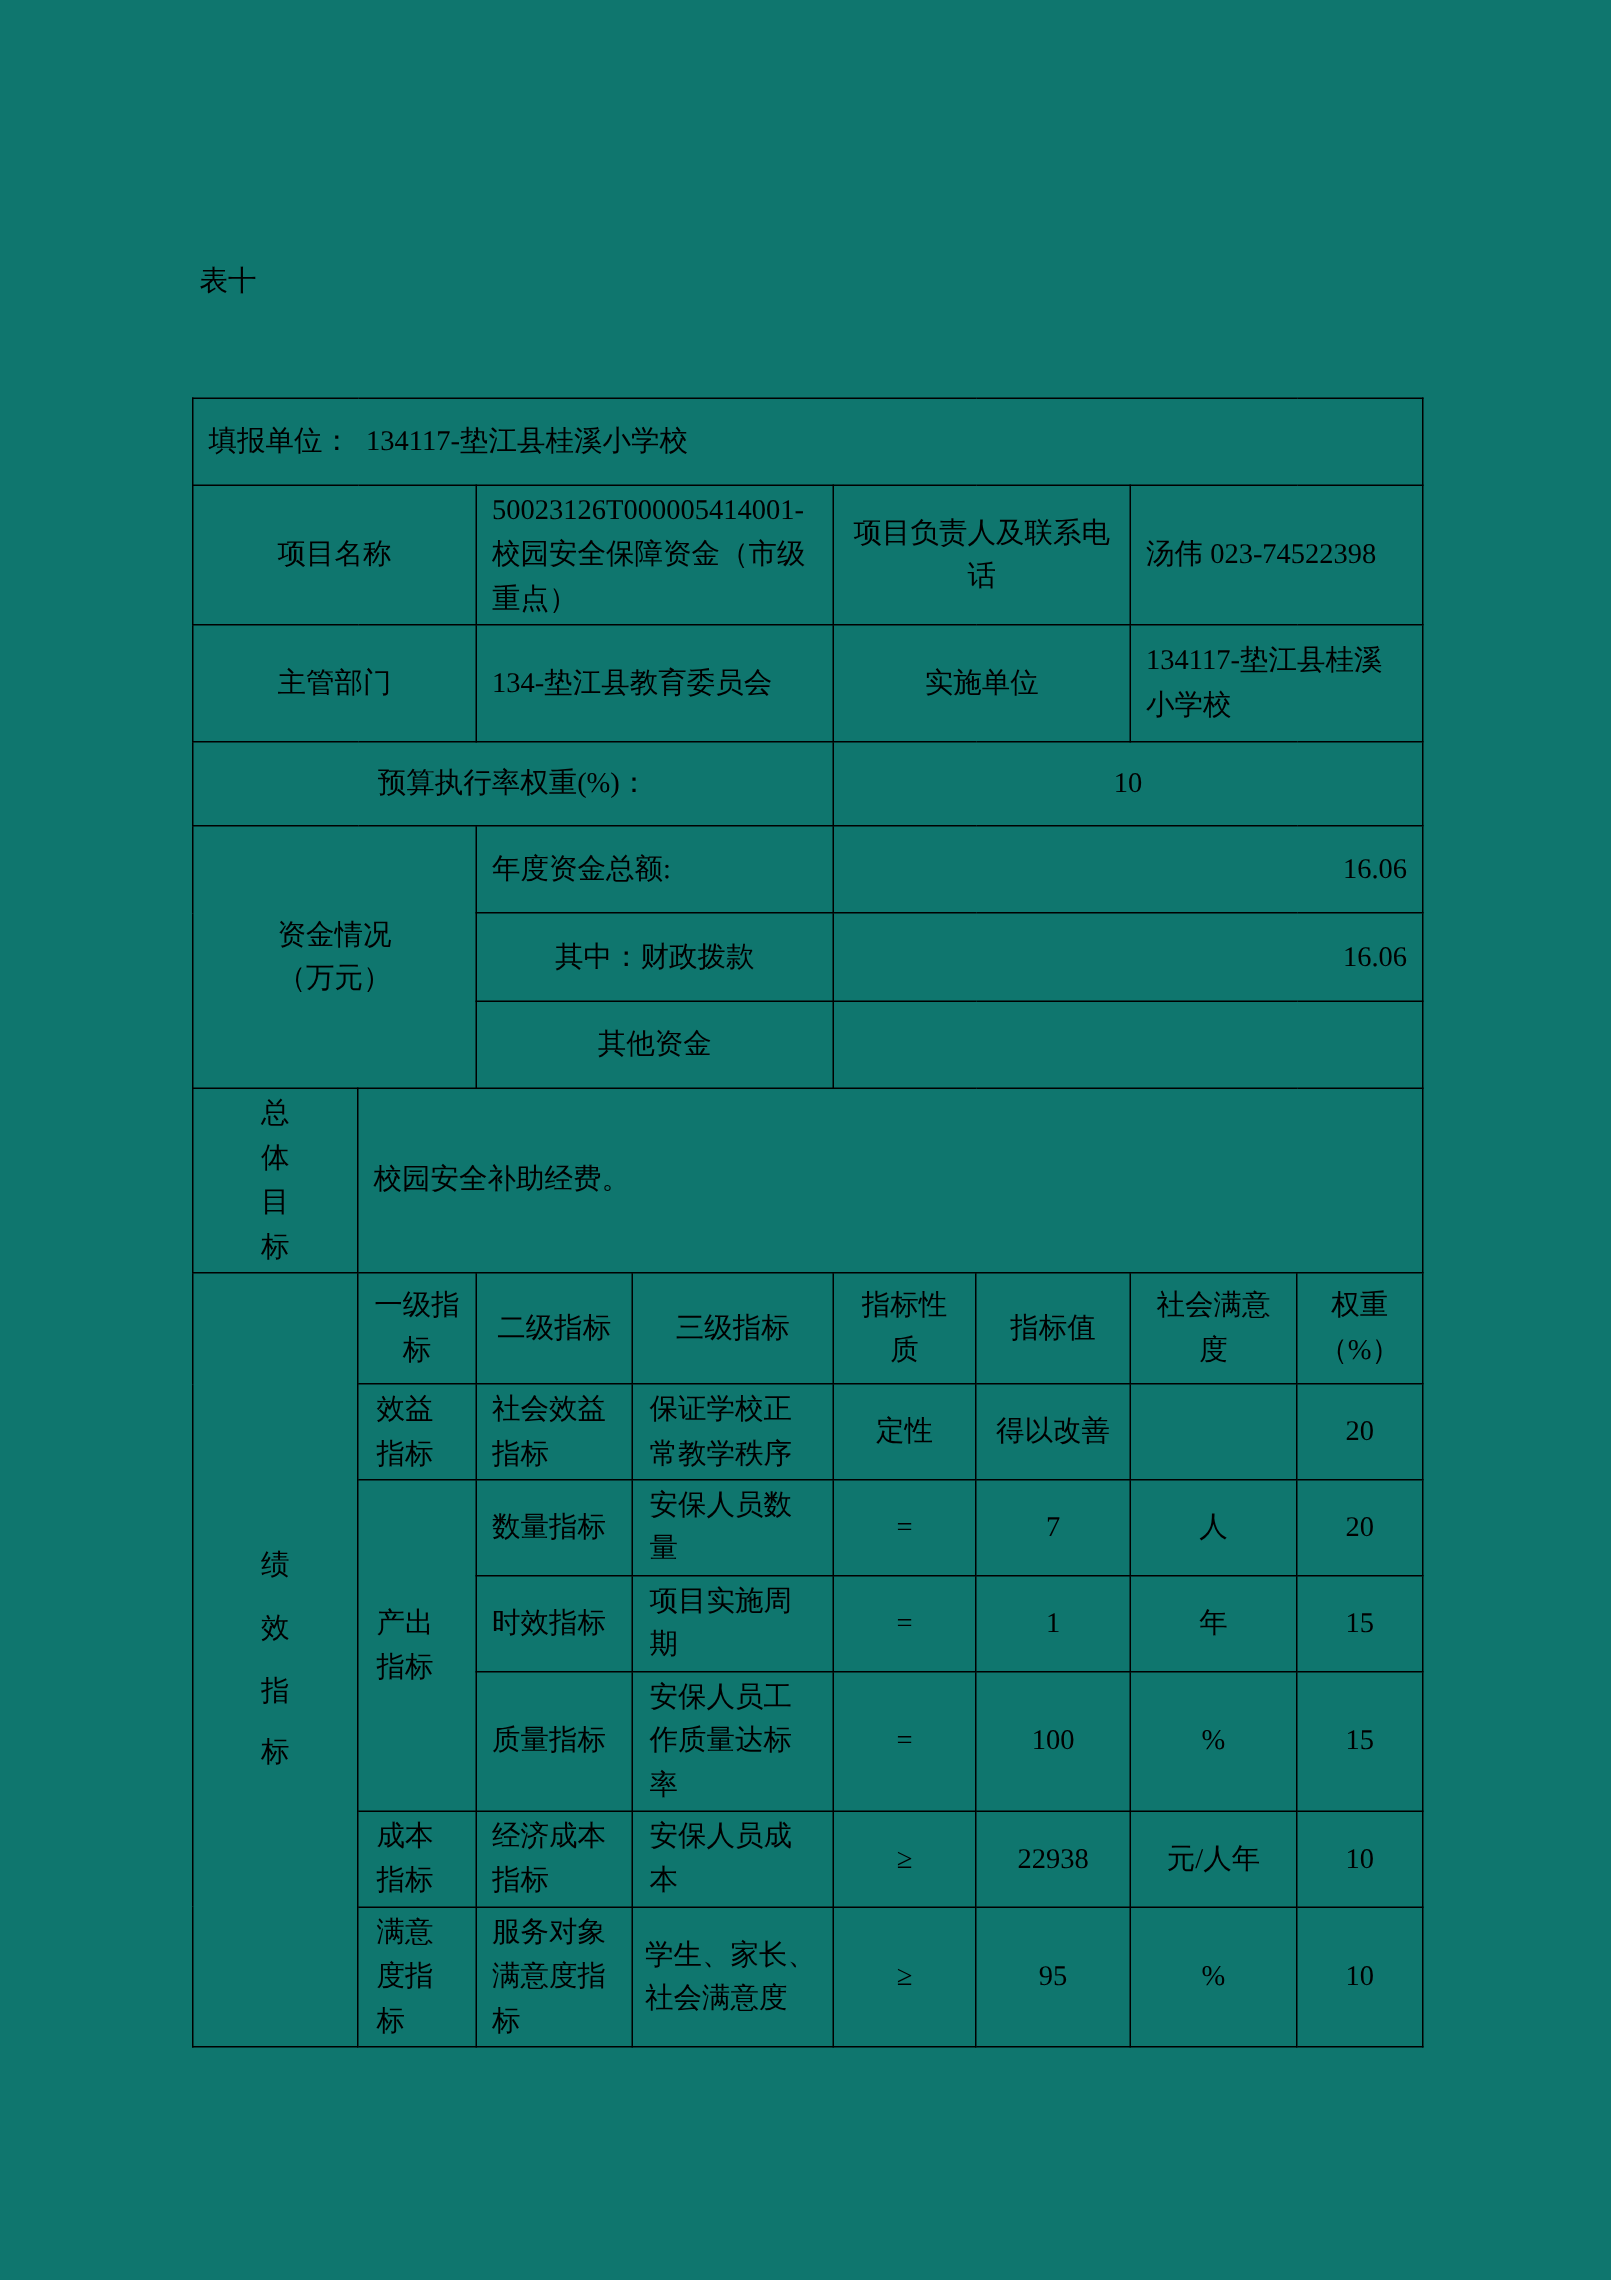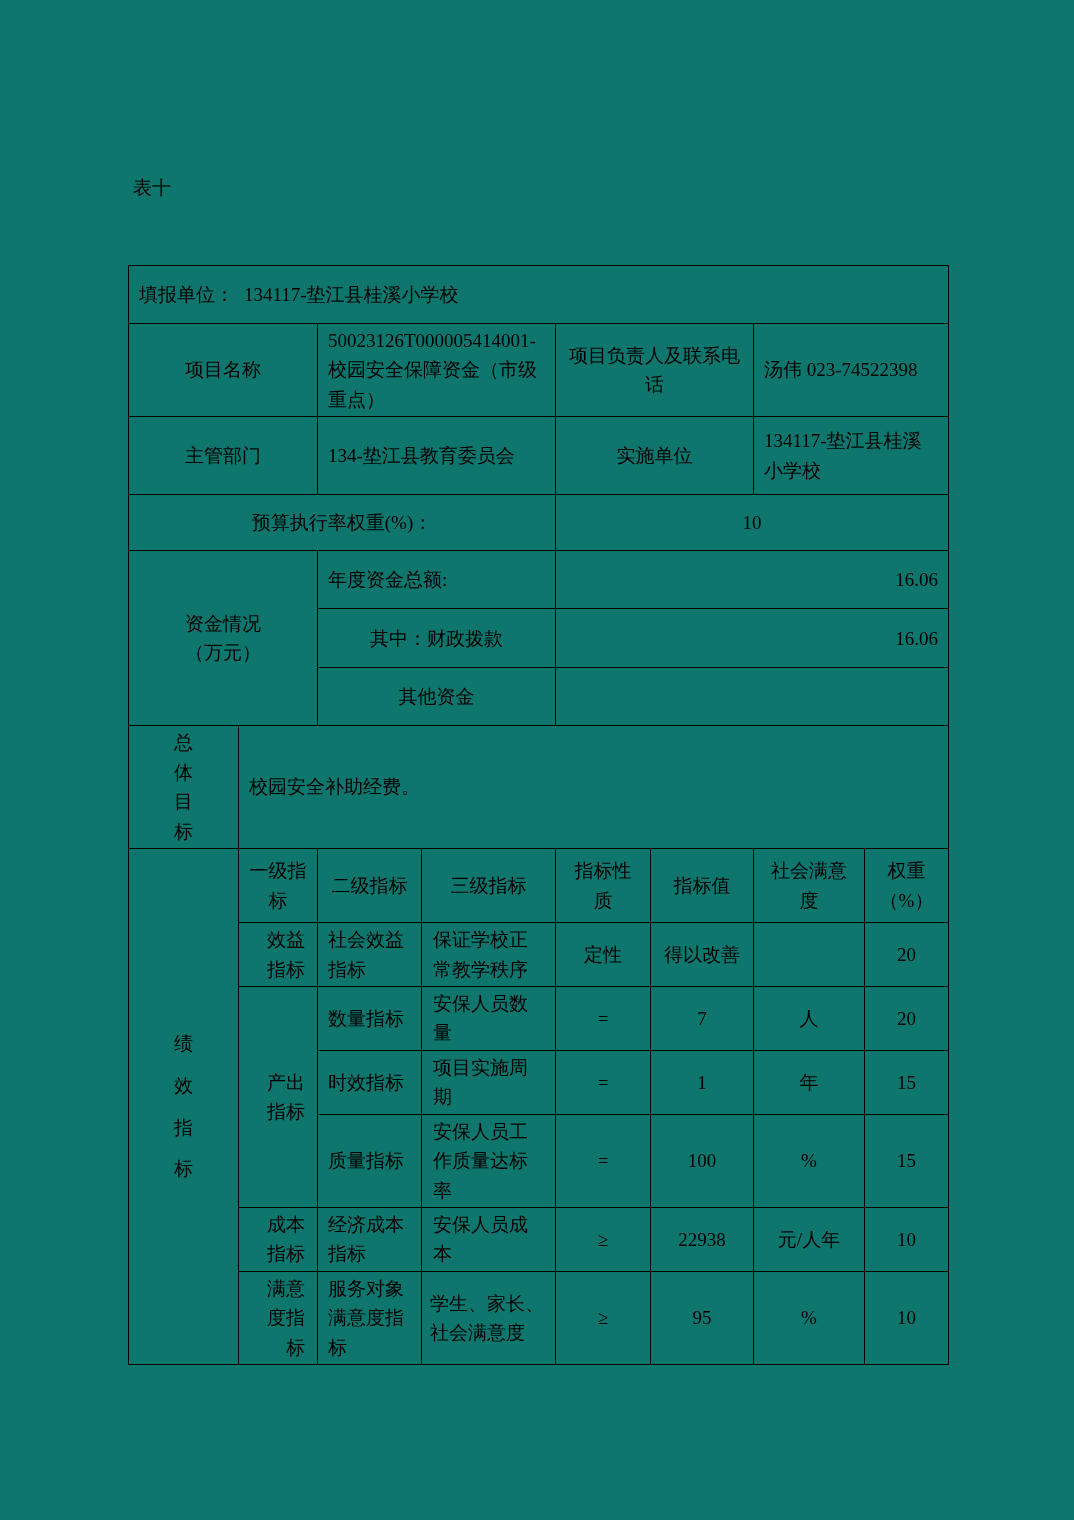--- a/index.html
+++ b/index.html
@@ -25,21 +25,21 @@
   }
   td {
     border: 1.5px solid #000;
     font-size: 19px; line-height: 1.55;
     padding: 2px 10px;
     text-align: center; vertical-align: middle;
     word-break: normal; overflow-wrap: break-word;
   }
   td.left  { text-align: left; }
   td.right { text-align: right; }
-  td.l1    { text-align: right; padding: 2px 12px; }
+  td.l1    { text-align: left; padding: 2px 12px; }
   td.l2    { text-align: left; padding: 2px 10px; }
   td.l3    { text-align: left; padding: 2px 11px; }
   td.l3.tight { padding: 2px 8px; }
   td.vert  { white-space: pre-line; text-align: center; }
   td.goal-label { line-height: 1.55; }
   td.perf-label { line-height: 2.2; }
   td.funding-label { white-space: pre-line; }
   .val-gap { margin-left: 10px; }
 
   tr.r1  { height: 58px; }

